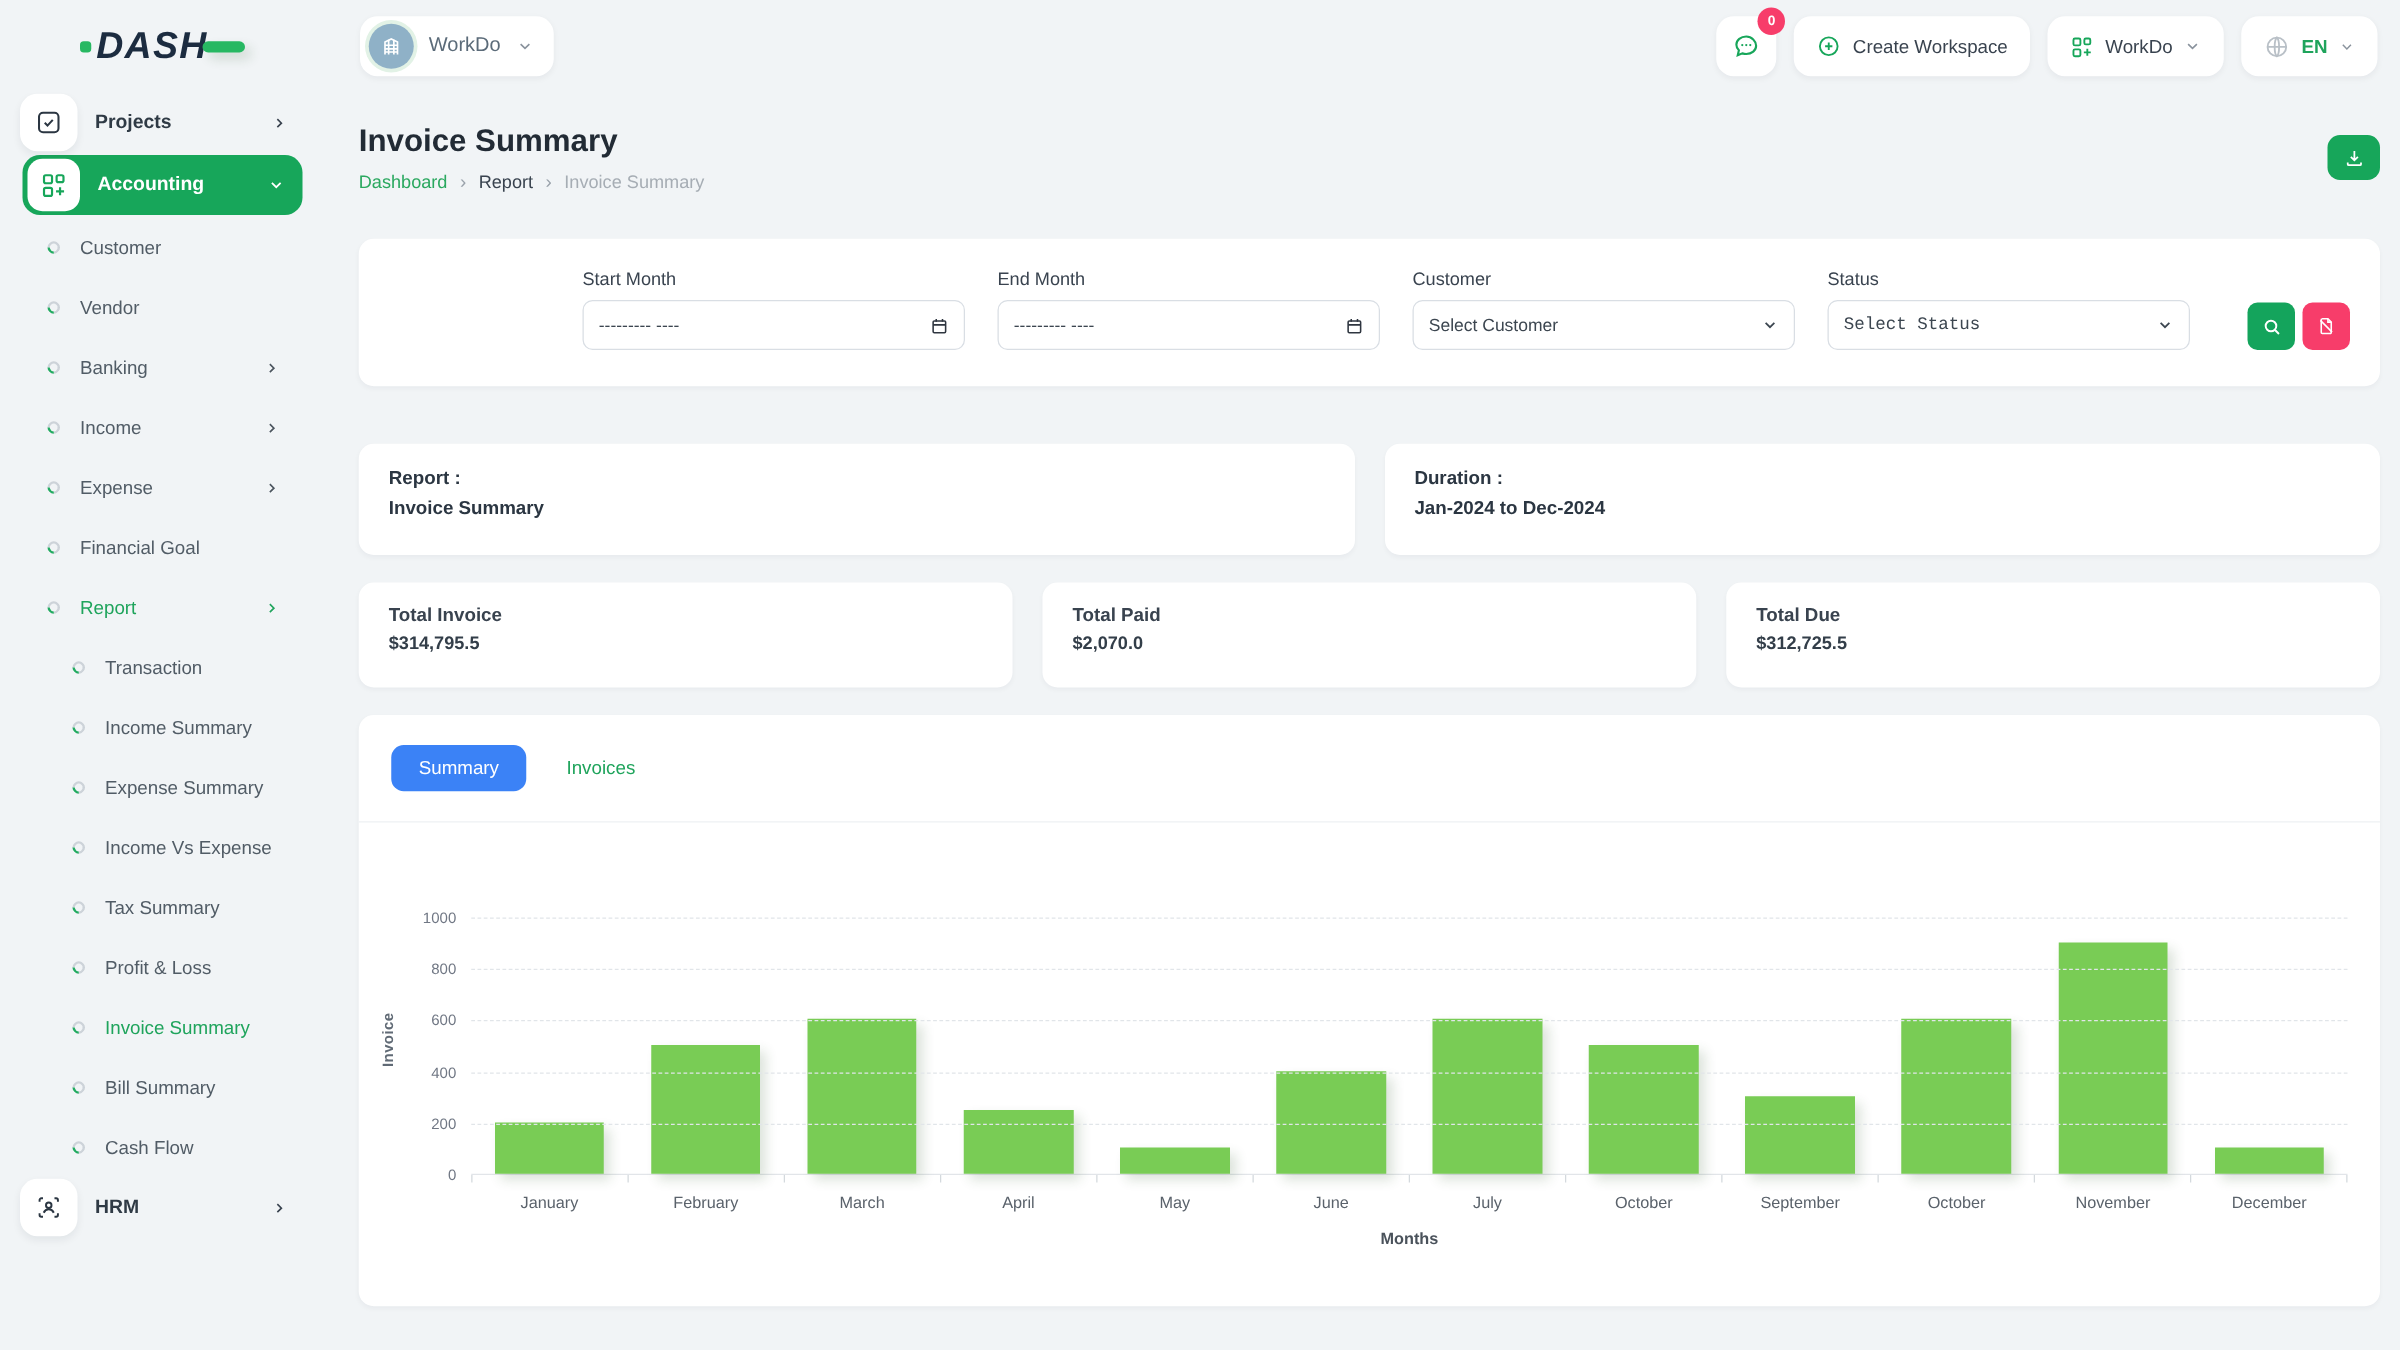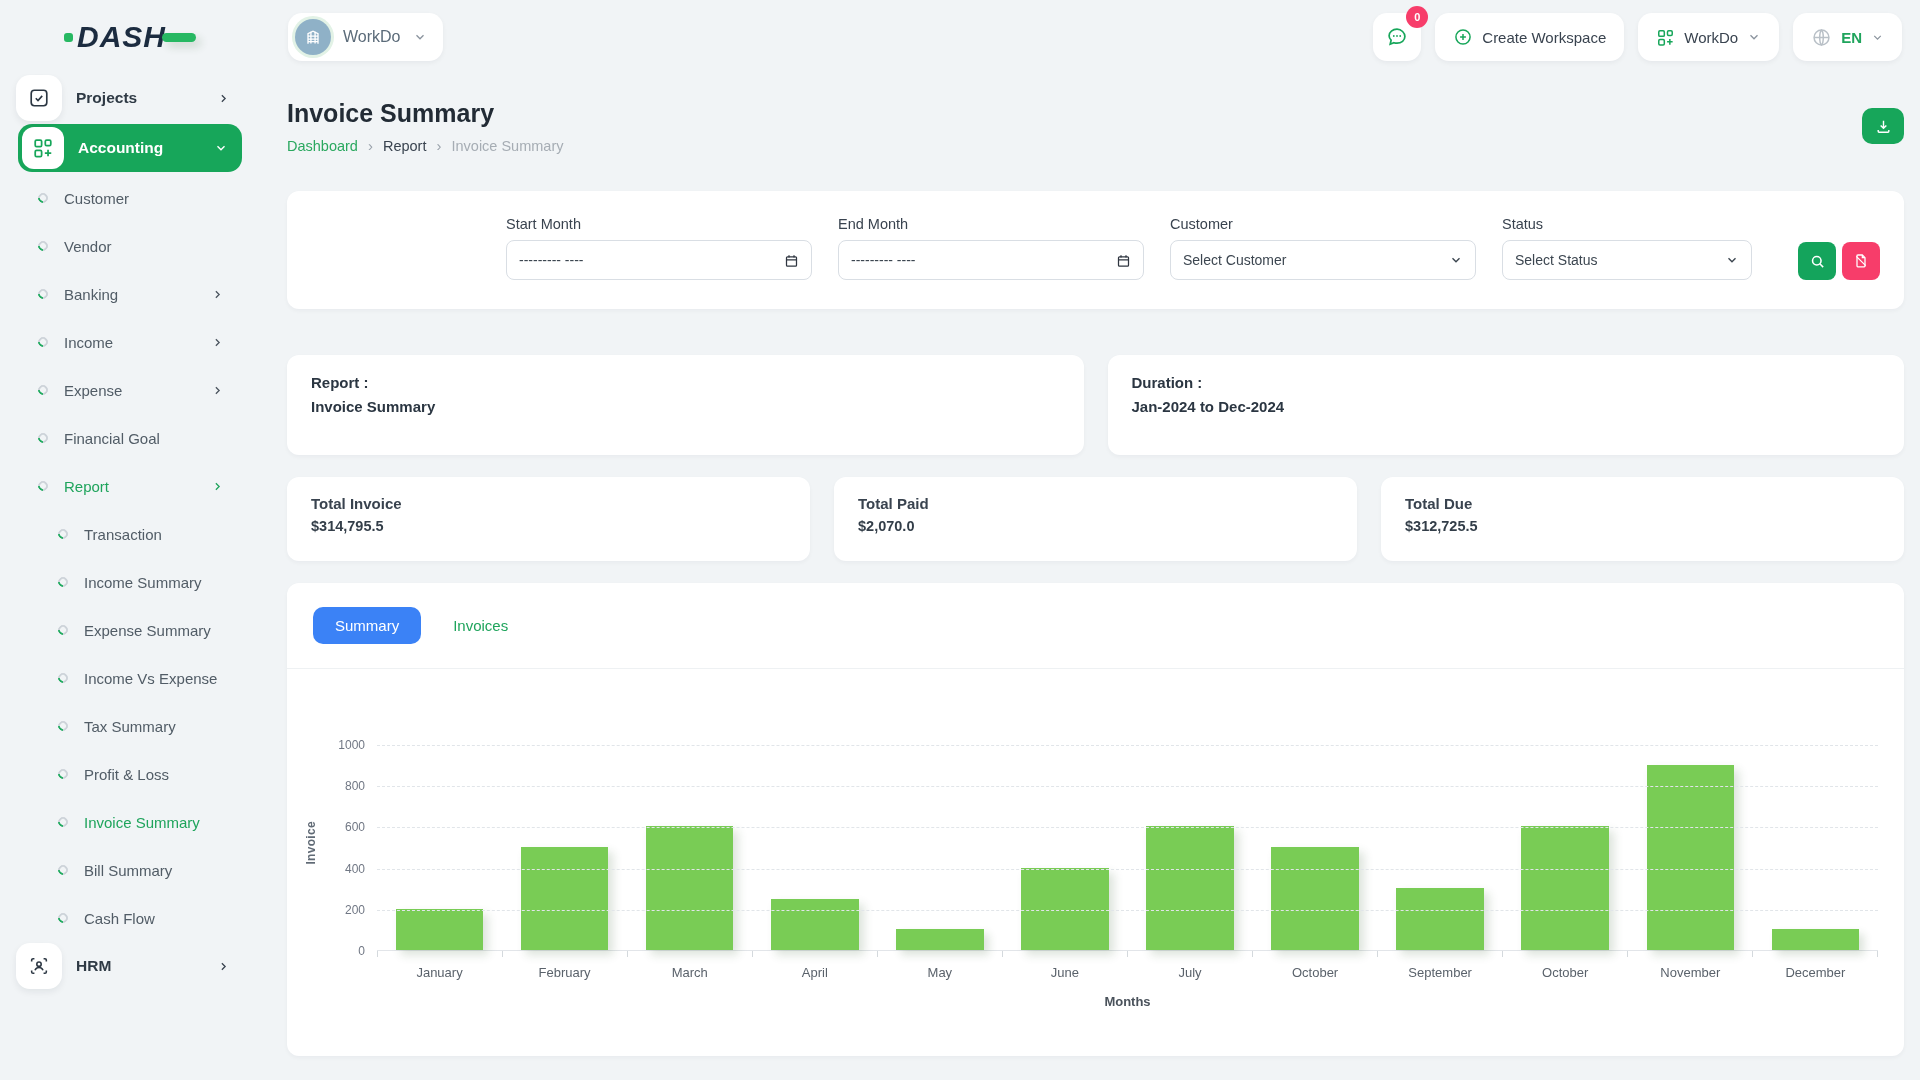--- a/index.html
+++ b/index.html
@@ -78,30 +78,30 @@
   .card { background:#fff; border-radius:12px; box-shadow:0 2px 4px rgba(19,38,63,.04); }
 
   
   .filter-card { margin-top:37px; height:118px; padding:25px 24px 0 24px; }
   .filter-row { display:flex; justify-content:flex-end; align-items:flex-start; gap:26px; }
   .f-field { display:flex; flex-direction:column; gap:8px; }
   .f-label { font-size:14.5px; color:#39434f; }
   .f-input { height:40px; border:1px solid #d9dee4; border-radius:8px; background:#fff;
     display:flex; align-items:center; padding:0 12px; cursor:pointer; }
   .f-input .ph { font-size:14px; color:#3c4650; flex:1; }
-  .w306 { width:306px; } .w290 { width:250px; }
+  .w306 { width:306px; } .w290 { width:290px;font-family:Liberation Mono, monospace; }
   .btn-group { display:flex; gap:6px; margin-left:20px; margin-top:26px; }
   .sq-btn { width:38px; height:38px; border-radius:8px; border:none; display:flex;
     align-items:center; justify-content:center; cursor:pointer; }
   .sq-btn.search { background:#14a45c; }
   .sq-btn.reset { background:#f73d6a; }
 
   
   .info-row { margin-top:46px; display:grid; grid-template-columns:1fr 1fr; gap:24px; }
-  .info-card { height:100px; padding:19px 24px; }
+  .info-card { height:89px; padding:19px 24px; }
   .info-card .l1t { font-size:15px; font-weight:700; color:#2b3642; }
   .info-card .l2t { font-size:15px; font-weight:700; color:#2b3642; margin-top:7px; }
 
   
   .stats-row { margin-top:22px; display:grid; grid-template-columns:1fr 1fr 1fr; gap:24px; }
   .stat-card { height:84px; padding:18px 24px; }
   .stat-label { font-size:15px; font-weight:600; color:#39434f; }
   .stat-value { font-size:14.5px; font-weight:700; color:#333e49; margin-top:6px; }
 
   

